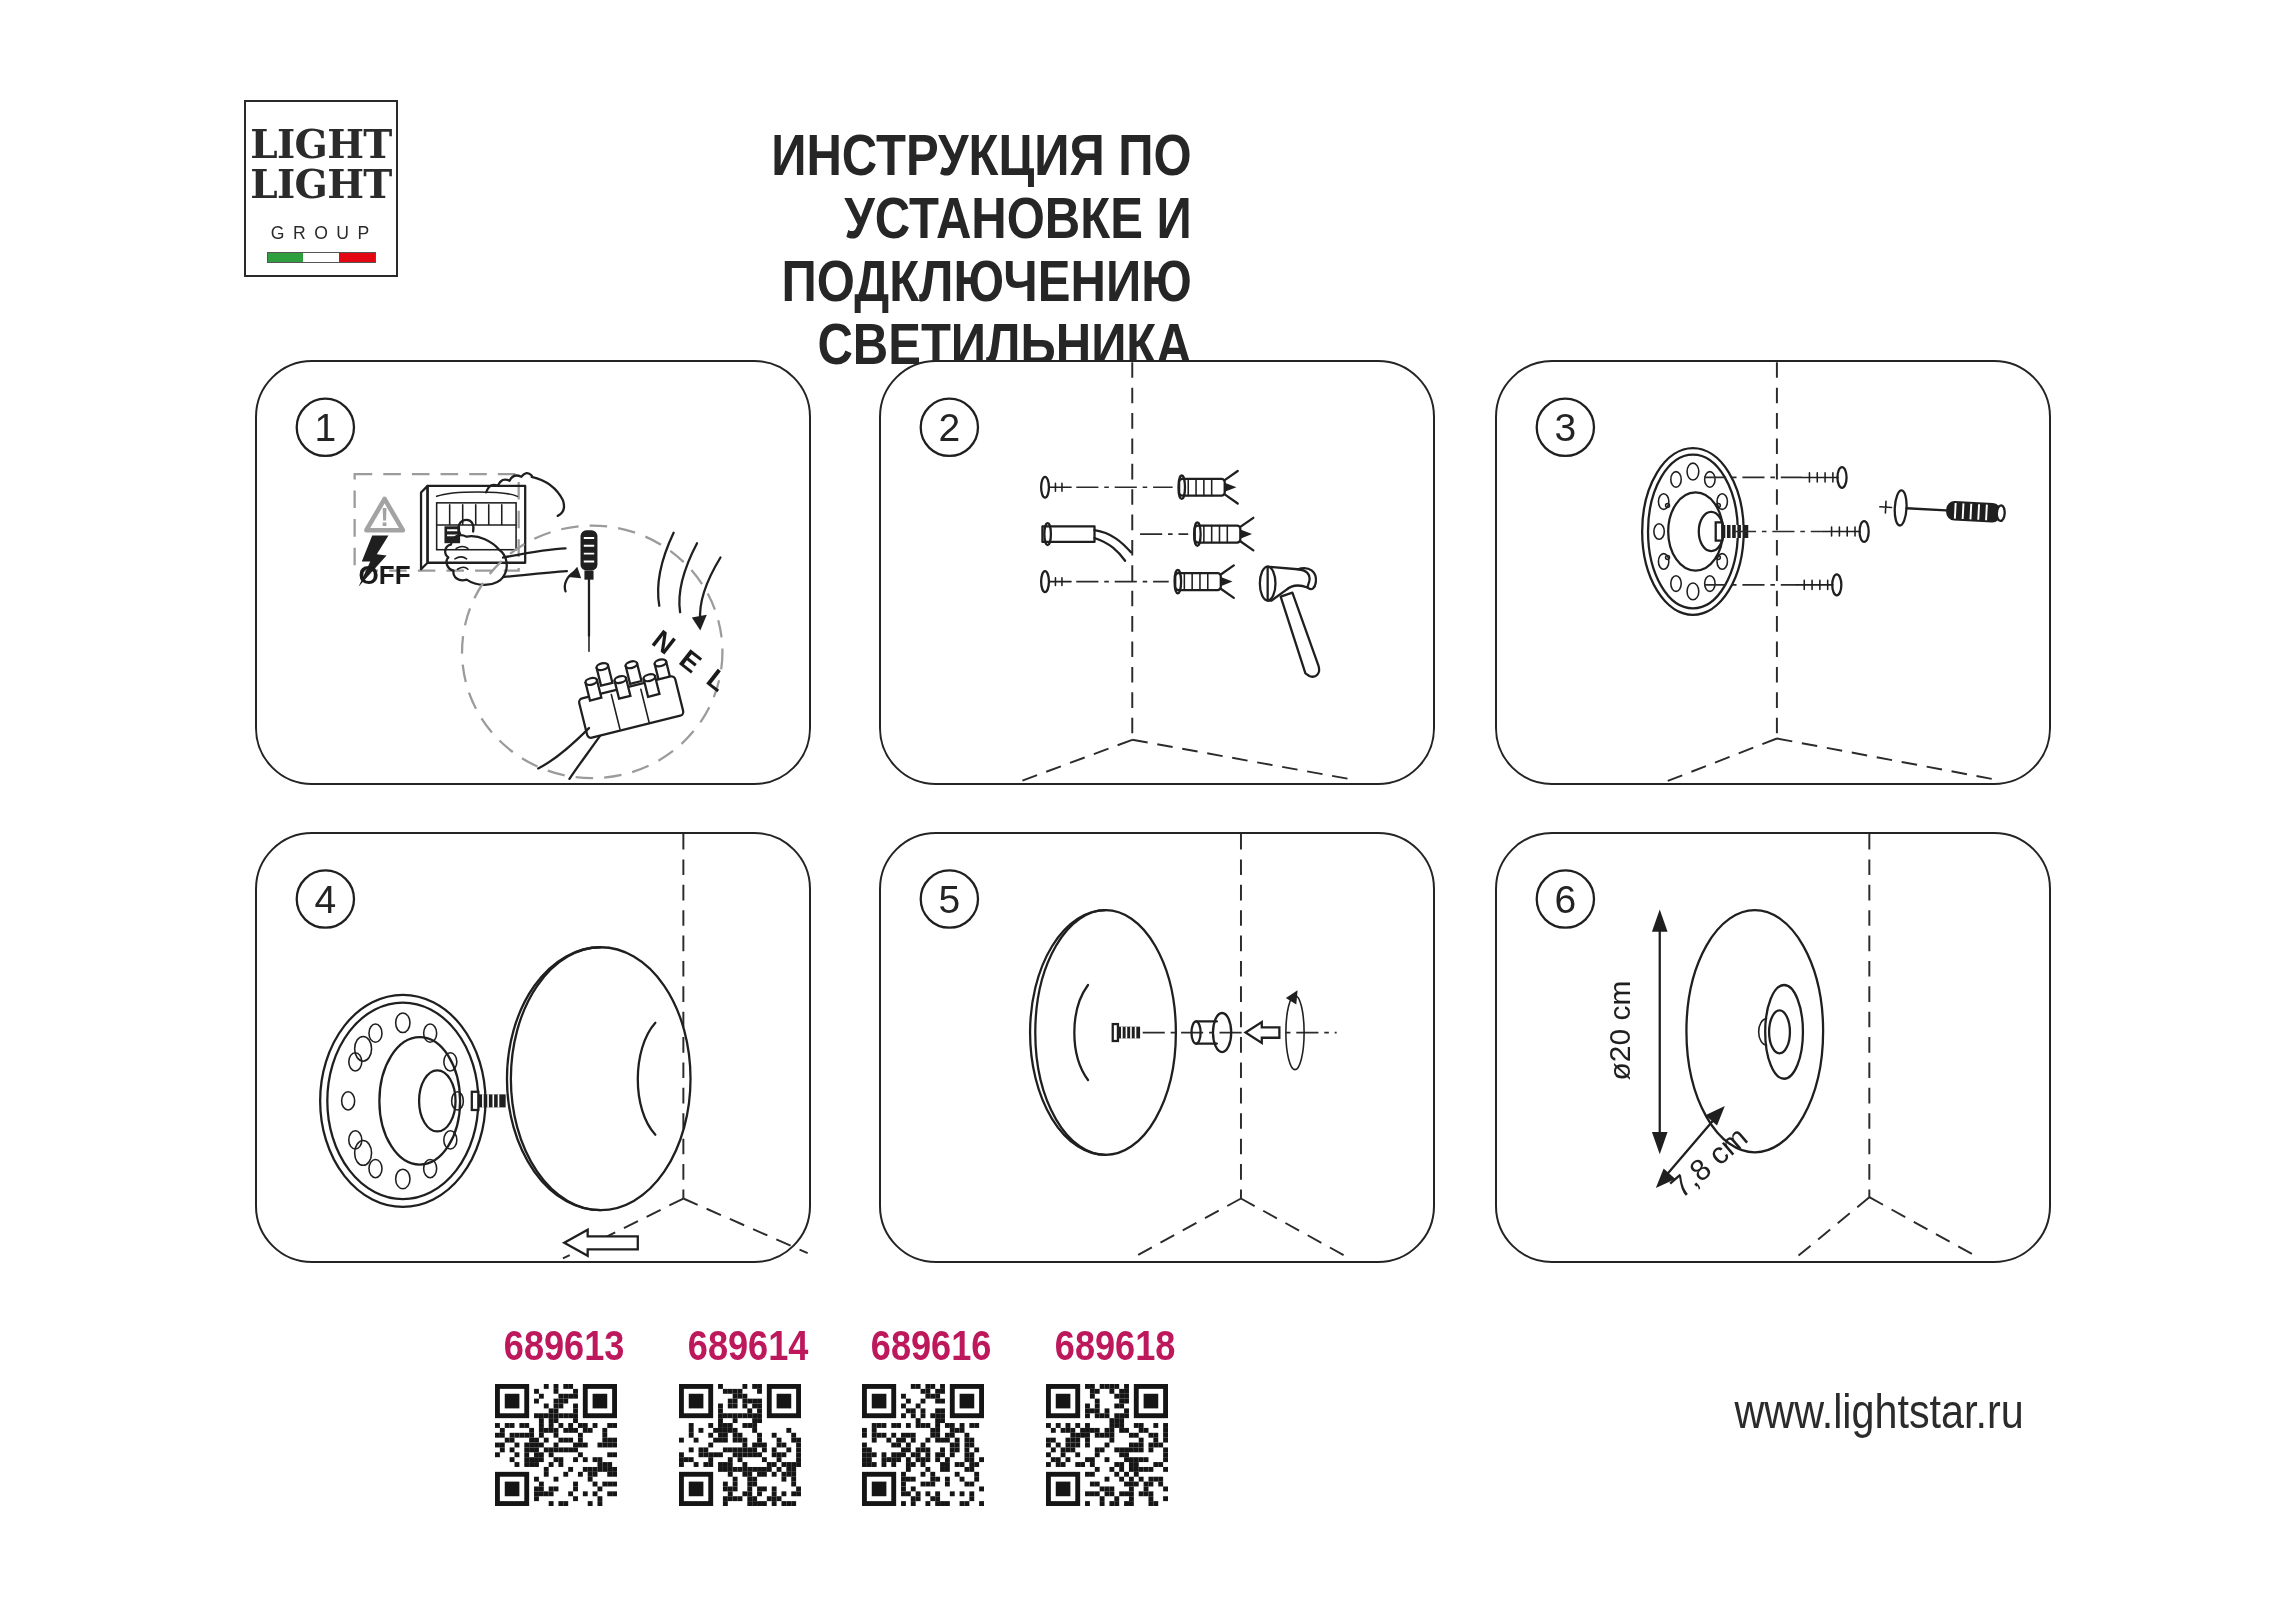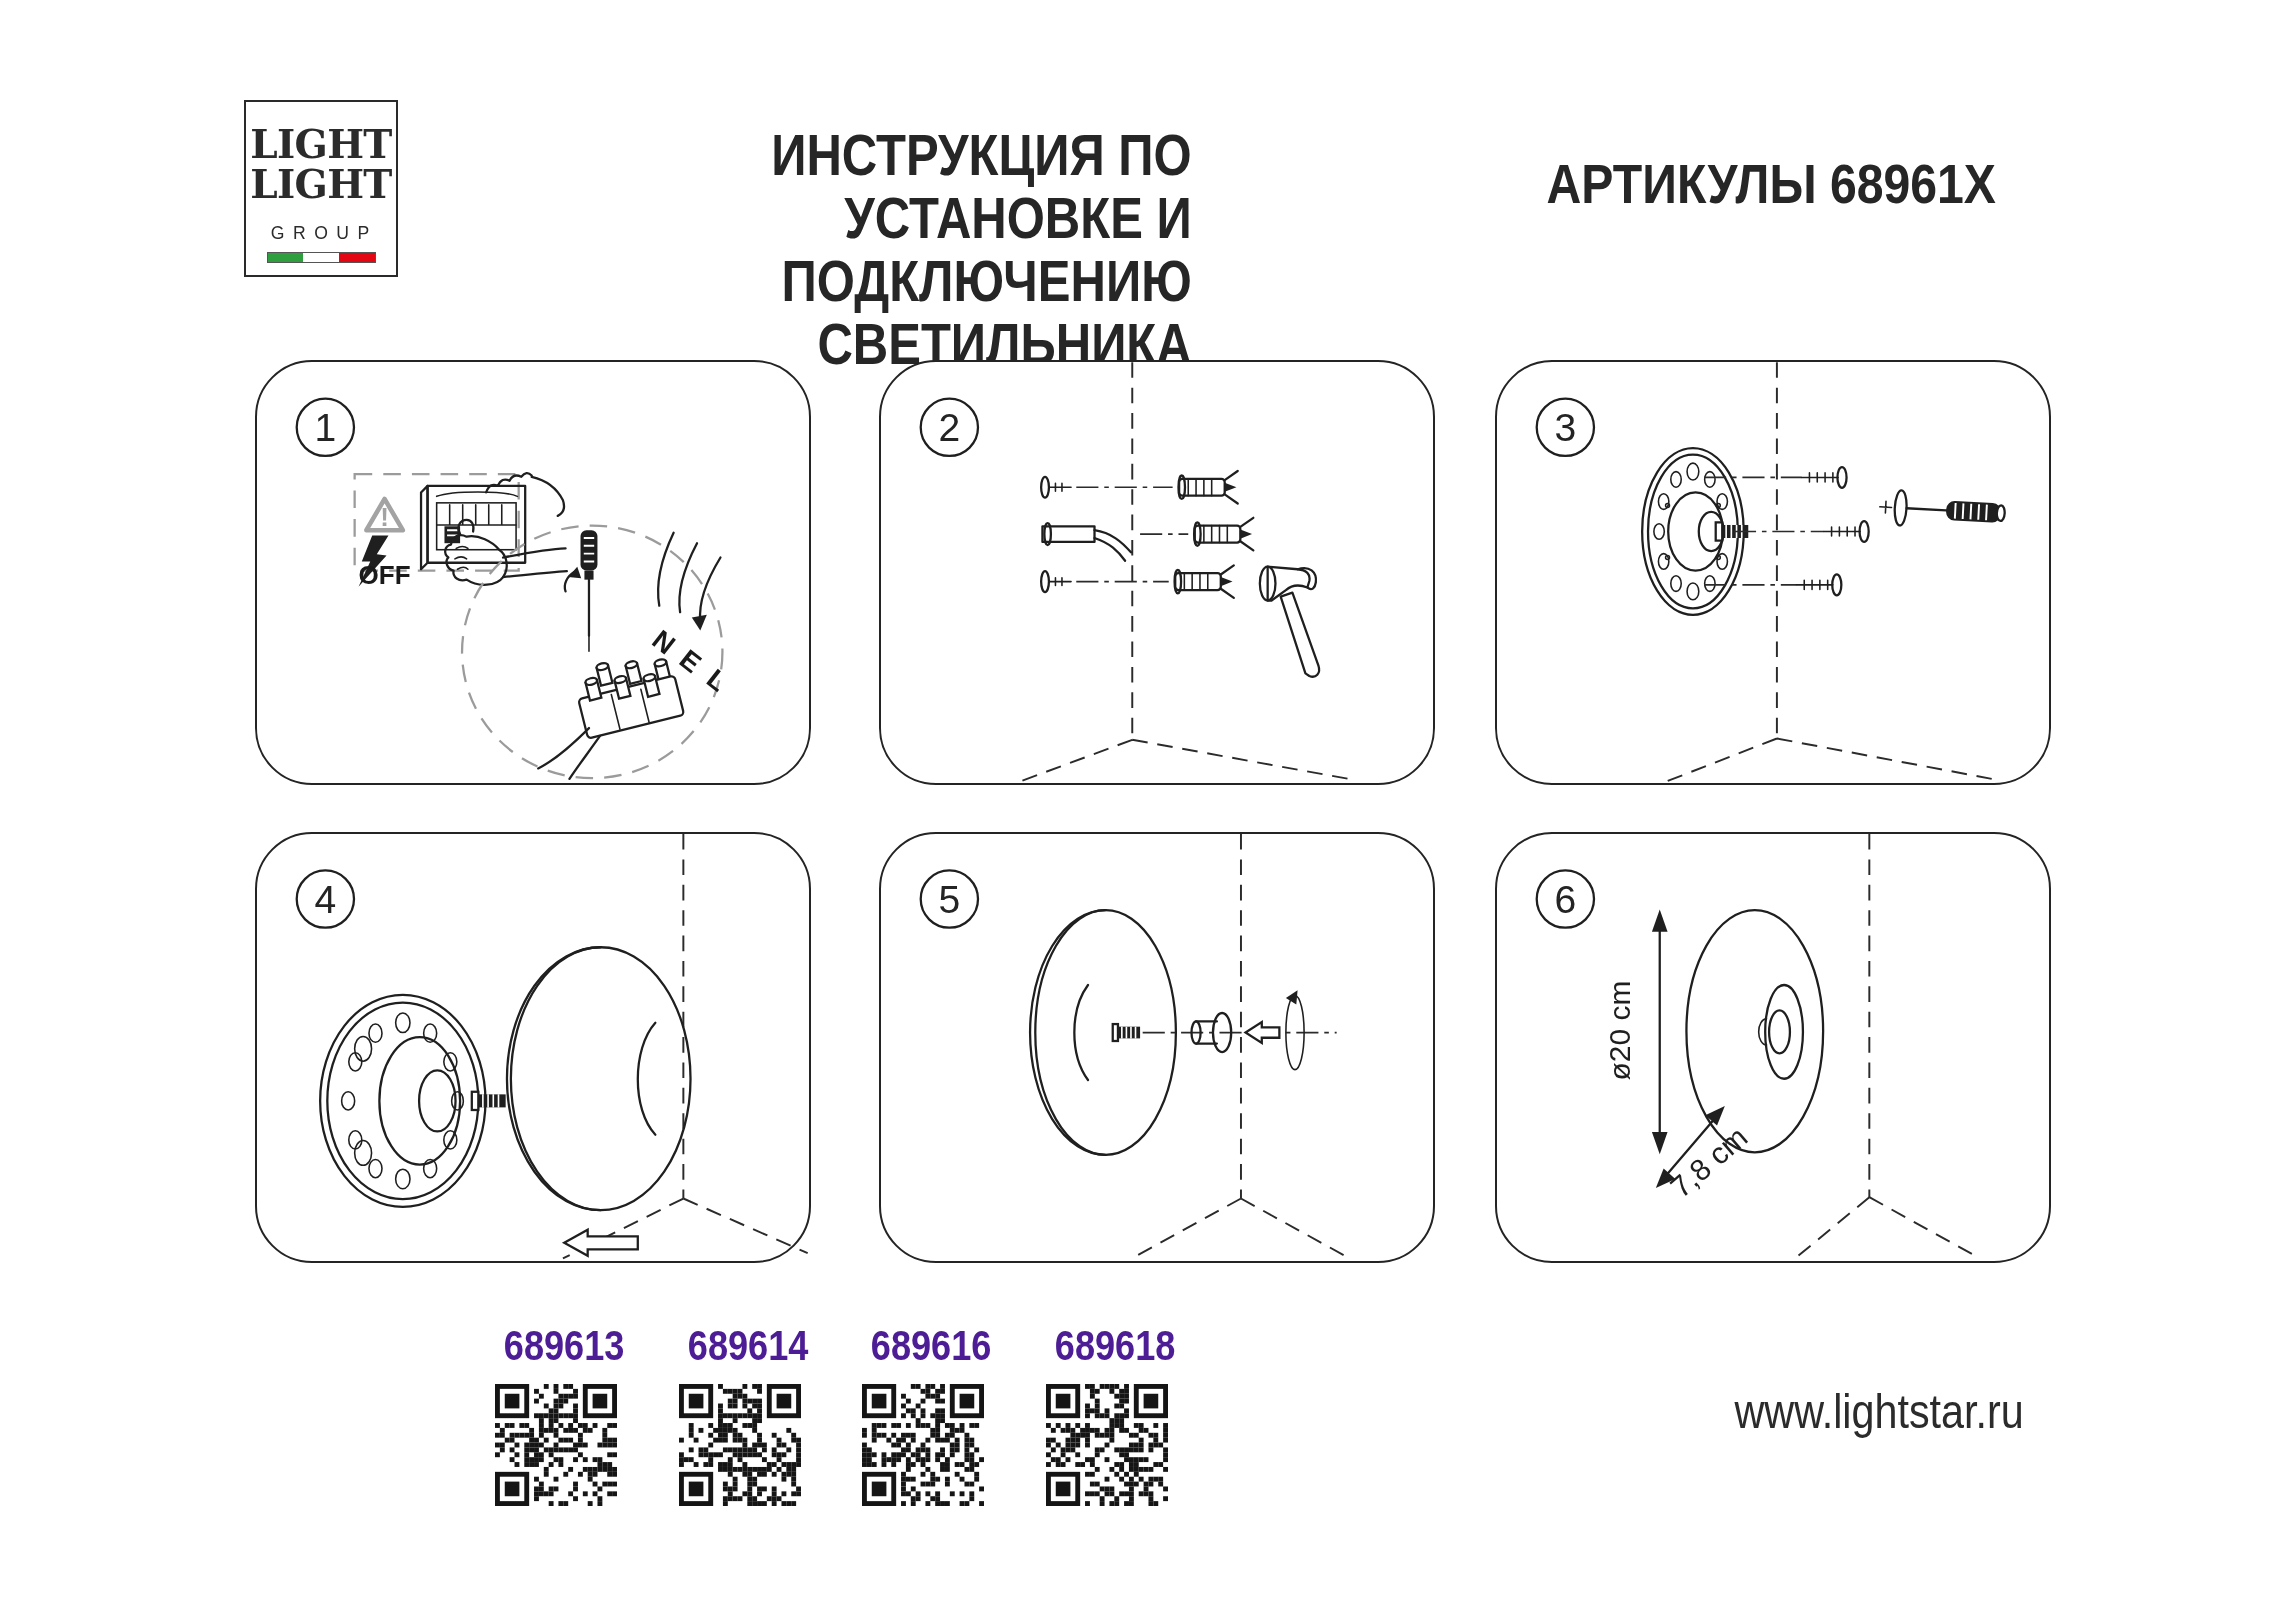--- a/index.html
+++ b/index.html
@@ -30,21 +30,21 @@
   .dash{stroke:#2b2b2b;fill:none;stroke-width:3;stroke-dasharray:24 15;}
   .dashg{stroke:#9b9b9b;fill:none;stroke-width:3.5;stroke-dasharray:27 17;}
   .cdot{stroke:#2b2b2b;fill:none;stroke-width:2.6;stroke-dasharray:34 9 7 9;}
   text.stepnum{font-family:"Liberation Sans",sans-serif;font-size:60px;fill:#242424;}
   text.offlbl{font-family:"Liberation Sans",sans-serif;font-weight:bold;font-size:40px;fill:#1a1a1a;}
   text.warnex{font-family:"Liberation Sans",sans-serif;font-weight:bold;font-size:40px;fill:#a3a3a3;}
   text.wire{font-family:"Liberation Sans",sans-serif;font-weight:bold;font-size:42px;fill:#1a1a1a;}
   text.dim{font-family:"Liberation Sans",sans-serif;font-size:46px;fill:#1f1f1f;}
   
   .art-col{top:1322px;width:124px;text-align:center;}
-  .art-num{font-weight:bold;font-size:42px;color:#4c1d95;}
+  .art-num{font-weight:bold;font-size:42px;color:#be185d;}
   .art-qr{margin-top:14.3px;width:122px;height:122px;}
   .site{left:1495px;top:1384px;width:552px;text-align:right;font-weight:normal;font-size:48px;color:#2b2b2b;}
 </style>
 </head>
 <body>
 
 <div class="abs logo-box">
   <div class="logo-word first">LIGHT</div>
   <div class="logo-word">LIGHT</div>
   <div class="logo-group">GROUP</div>
@@ -54,21 +54,20 @@
     <div style="background: rgb(227, 6, 19);"></div>
   </div>
 </div>
 
 <div class="abs title">
   <div class="cond">ИНСТРУКЦИЯ ПО УСТАНОВКЕ И</div><br>
   <div class="cond">ПОДКЛЮЧЕНИЮ СВЕТИЛЬНИКА</div>
 </div>
 
 <div class="abs hdr-right">
-  <div class="articles-title"><span class="cond">АРТИКУЛЫ 68961X</span></div>
 </div>
 
 <div class="abs panel" style="left:255px;top:360px;width:552px;height:421px;">
   <svg viewBox="0 0 848 646">
     <circle class="wht" cx="105" cy="100" r="44"></circle>
     <text class="stepnum" x="105" y="121" text-anchor="middle">1</text>
 
     <g>
       <rect class="dashg" x="150" y="172" width="252" height="148"></rect>
       <path class="gry" d="M168 258 L196 210 L224 258 Z"></path>

